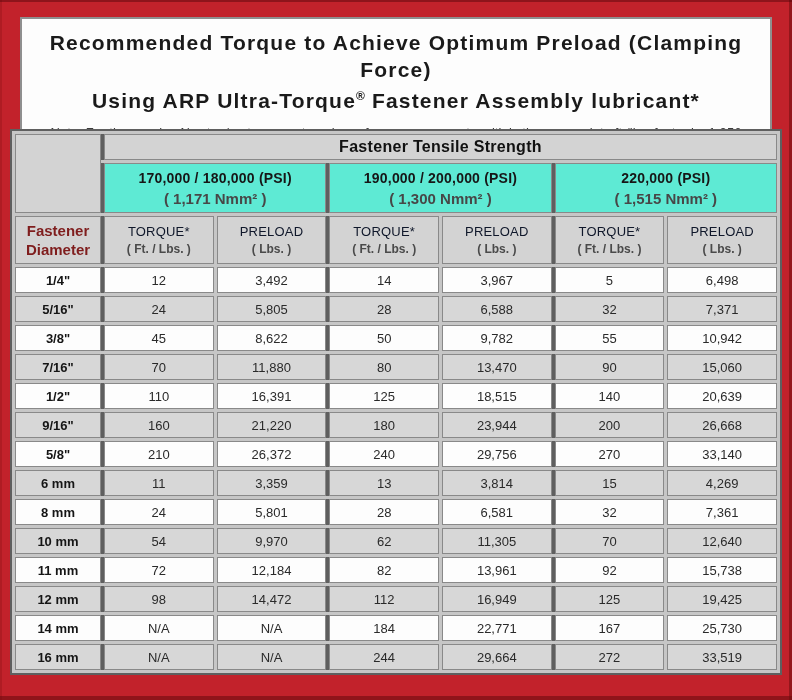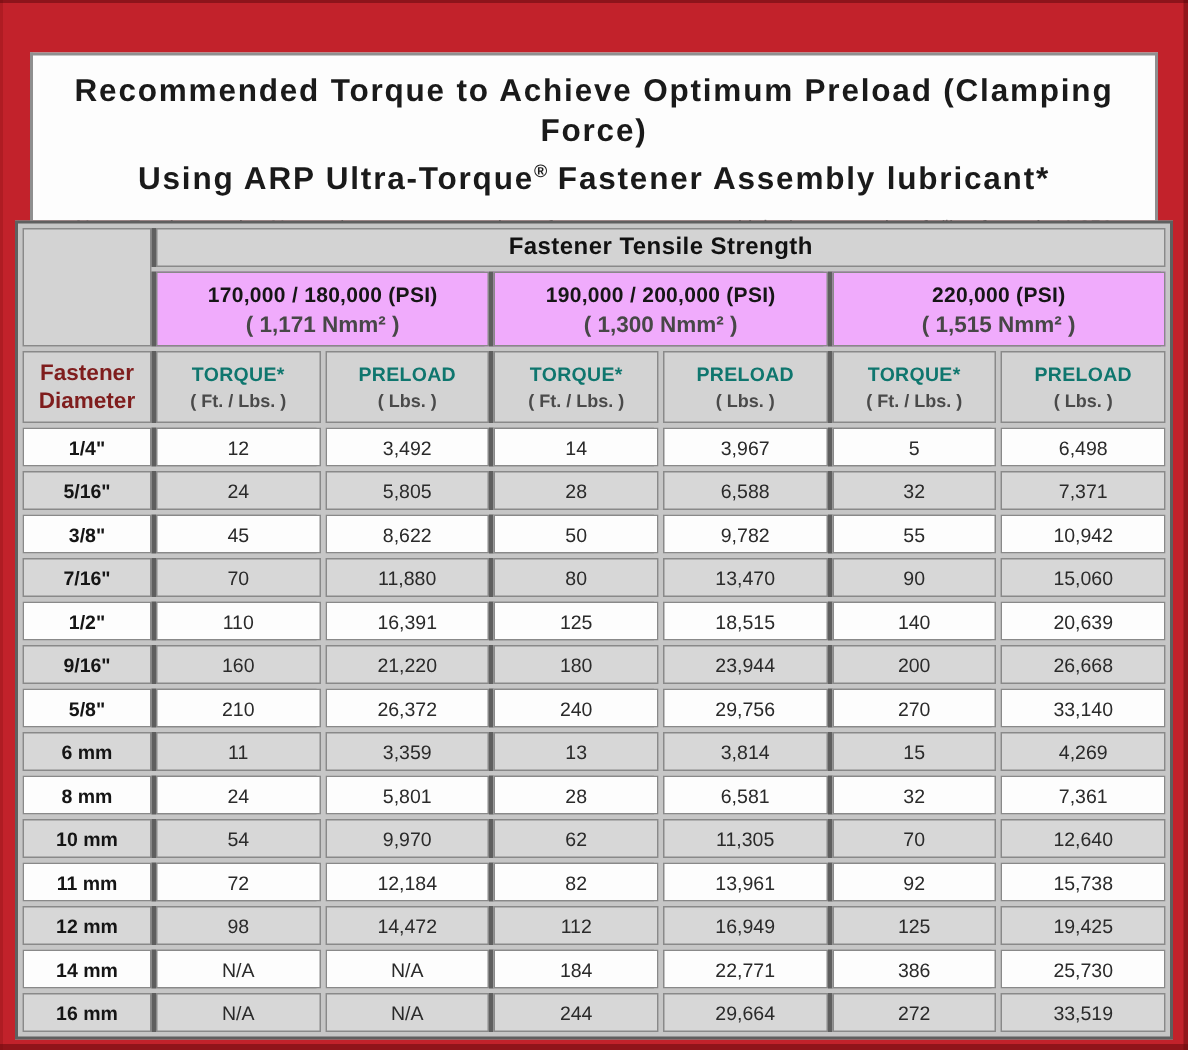--- a/index.html
+++ b/index.html
@@ -2,21 +2,21 @@
 <html><head>
 <meta charset="utf-8">
 <style>
   * { margin:0; padding:0; box-sizing:border-box; }
   html,body { width:792px; height:700px; }
   body { font-family:"Liberation Sans", sans-serif; background:#c2222b; }
 
   .page {
     width:792px; height:700px;
     background:#c2222b;
-    padding-top:35px;
+    padding-top:17px;
     box-shadow: inset 0 2px 0 rgba(80,5,8,.45),
                 inset -3px 0 0 rgba(110,12,15,.55),
                 inset 0 -4px 0 rgba(110,12,15,.6),
                 inset 2px 0 0 rgba(140,18,20,.35);
   }
 
   
   .title-panel {
     margin:0 20px;
     height:112px;
@@ -68,27 +68,27 @@
   .corner-cell { background:#d3d3d3; }
   .tensile-cell {
     height:26px;
     background:#d3d3d3;
     font-size:16px;
     font-weight:bold;
     color:#111;
     letter-spacing:.3px;
     margin-top:29px;
   }
-  .r-psi th { height:50px; background:#f0abfc; }
+  .r-psi th { height:50px; background:#5eead4; }
   .psi-main { font-size:14px; font-weight:bold; color:#161616; letter-spacing:.2px; }
   .psi-sub  { font-size:15px; color:#474747; margin-top:4px; }
 
   .r-colhdr th { height:48px; background:#d3d3d3; }
   .diahdr-cell { font-size:15px; font-weight:bold; line-height:19px; color:#7f1d1d; }
-  .ch-main { font-size:13px; font-weight:bold; color:#0f766e; letter-spacing:.2px; }
+  .ch-main { font-size:13px; font-weight:normal; color:#0f172a; letter-spacing:.2px; }
   .ch-sub  { font-size:12px; color:#4a4a4a; margin-top:3px; }
 
   tbody th, tbody td { height:26px; }
   tbody th { font-weight:bold; color:#151515; }
   tbody tr:nth-child(odd)  th, tbody tr:nth-child(odd)  td { background:#fdfdfd; }
   tbody tr:nth-child(even) th, tbody tr:nth-child(even) td { background:#d7d7d7; }
 </style>
 </head>
 <body>
 
@@ -271,21 +271,21 @@
             <td>16,949</td>
             <td class="gs">125</td>
             <td>19,425</td>
           </tr>
           <tr>
             <th>14 mm</th>
             <td class="gs">N/A</td>
             <td>N/A</td>
             <td class="gs">184</td>
             <td>22,771</td>
-            <td class="gs">386</td>
+            <td class="gs">167</td>
             <td>25,730</td>
           </tr>
           <tr>
             <th>16 mm</th>
             <td class="gs">N/A</td>
             <td>N/A</td>
             <td class="gs">244</td>
             <td>29,664</td>
             <td class="gs">272</td>
             <td>33,519</td>

